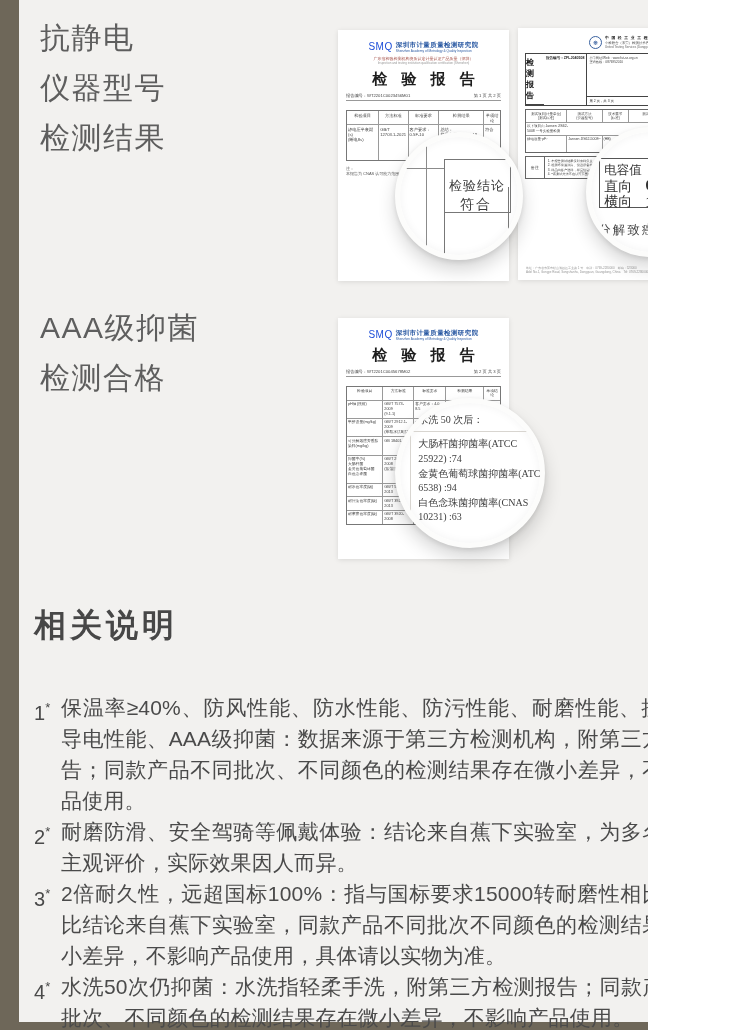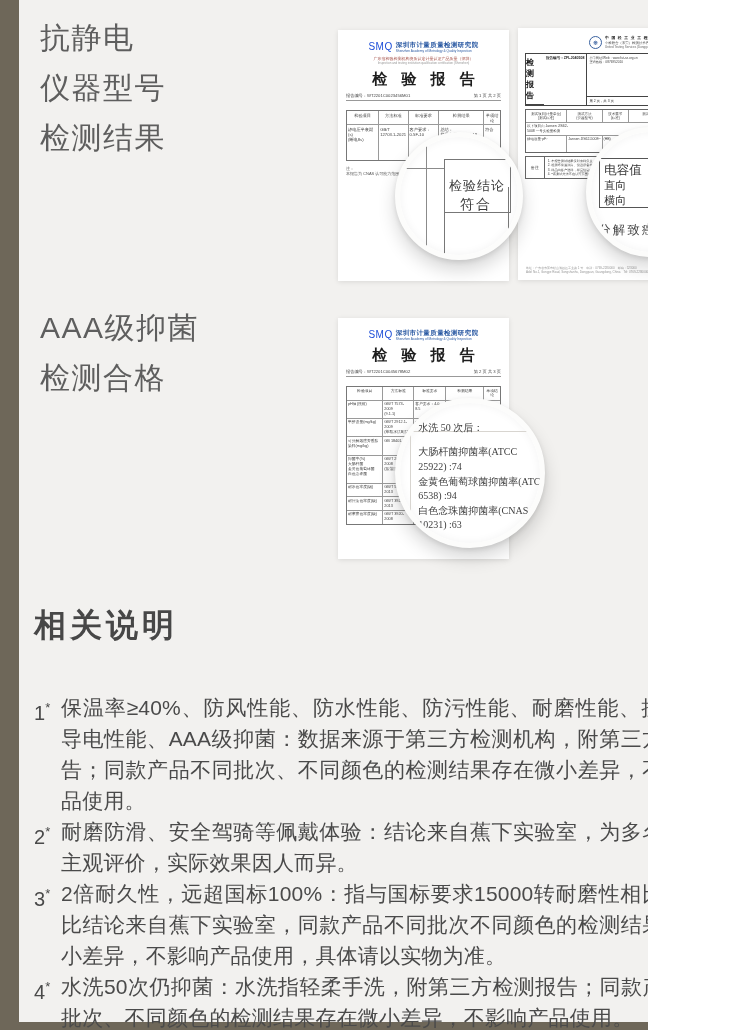--- a/index.html
+++ b/index.html
@@ -76,32 +76,32 @@
   .m1-hline{position:absolute;left:0;top:26%;width:37%;height:1.5px;background:#8b8b8b;}
   .m1-cell{position:absolute;left:37%;top:19%;width:55%;border:1.5px solid #777;padding:17px 0;text-align:center;font-size:13px;letter-spacing:1px;color:#3a3a3a;}
   .m1-below{position:absolute;left:37%;top:42.5%;width:55%;bottom:0;border-left:1.5px solid #777;border-right:1.5px solid #777;text-align:center;padding-top:9px;font-size:14px;letter-spacing:2px;color:#3a3a3a;box-sizing:border-box;}
   .arc{position:absolute;width:18px;height:18px;border-radius:50%;border:2px solid transparent;border-top-color:#c0392b;}
   .arc1{right:1px;top:12%;transform:rotate(55deg);}
   .arc2{right:-1px;bottom:20%;transform:rotate(118deg);}
 
   .m2-box{position:absolute;left:7%;top:22%;width:88%;height:41%;border-top:1.5px solid #555;border-bottom:1.5px solid #555;border-left:1.5px solid #555;box-sizing:border-box;}
   .m2-divider{position:absolute;left:72%;top:22%;height:41%;width:1.5px;background:#555;}
   .m2-label{position:absolute;left:11%;top:25%;font-size:12.5px;color:#333;}
-  .m2-row{position:absolute;left:11%;width:52%;display:flex;justify-content:space-between;font-size:11px;color:#333;}
+  .m2-row{position:absolute;left:11%;width:52%;display:flex;justify-content:space-between;font-size:14px;color:#333;}
   .m2-row .v{font-weight:600;}
   .m2-r1{top:38%;}
   .m2-r2{top:50.5%;align-items:flex-end;}
   .m2-verdict{position:absolute;left:76%;top:25%;font-size:12.5px;color:#333;letter-spacing:1px;}
   .m2-bottom{position:absolute;left:-6%;top:75%;width:120%;font-size:12.5px;letter-spacing:2px;color:#444;white-space:nowrap;}
 
   .m3-vline{position:absolute;left:7%;top:0;bottom:0;width:1px;background:#d8d5d0;}
   .m3-hline{position:absolute;left:0;top:20%;width:100%;height:1px;background:#d8d5d0;}
   .m3-lines{position:absolute;left:13%;top:7%;width:90%;}
   .m3-lines .mline{font-size:10px;line-height:14.6px;color:#3e3e3e;white-space:nowrap;}
-  .m3-lines .mline:first-child{margin-bottom:10px;margin-top:8px;}
+  .m3-lines .mline:first-child{margin-bottom:10px;}
 
   
   .notes-title{position:absolute;left:15px;top:604px;font-size:32px;font-weight:600;letter-spacing:4px;color:#474747;}
   .notes-list{position:absolute;left:15px;top:692px;width:694px;}
   .note-item{display:flex;align-items:flex-start;}
   .note-marker{flex:0 0 27px;font-size:20px;color:#4a4a4a;line-height:31px;}
   .note-marker sup{font-size:13px;}
   .note-text{flex:1;font-size:21px;line-height:31px;color:#4a4a4a;text-align:justify;letter-spacing:.2px;}
 </style>
 </head>

